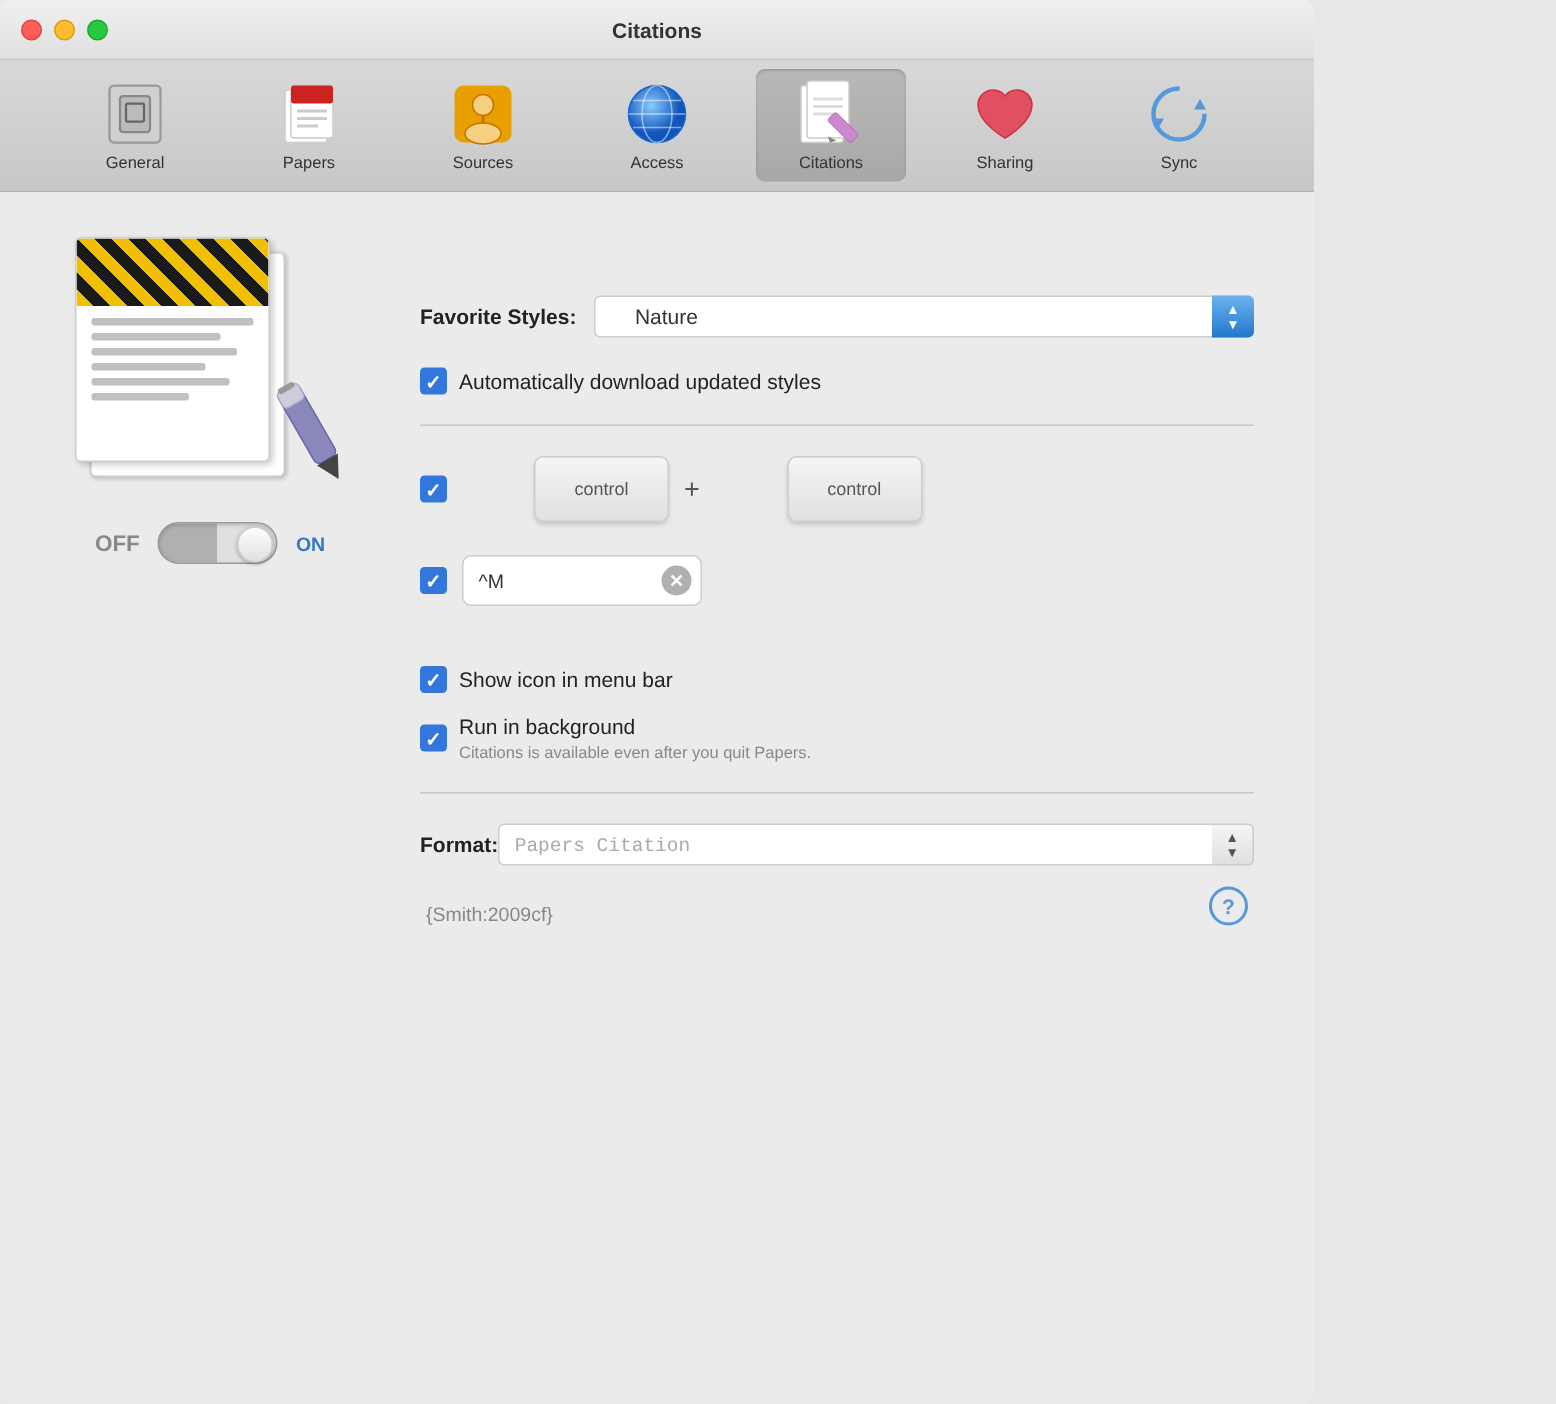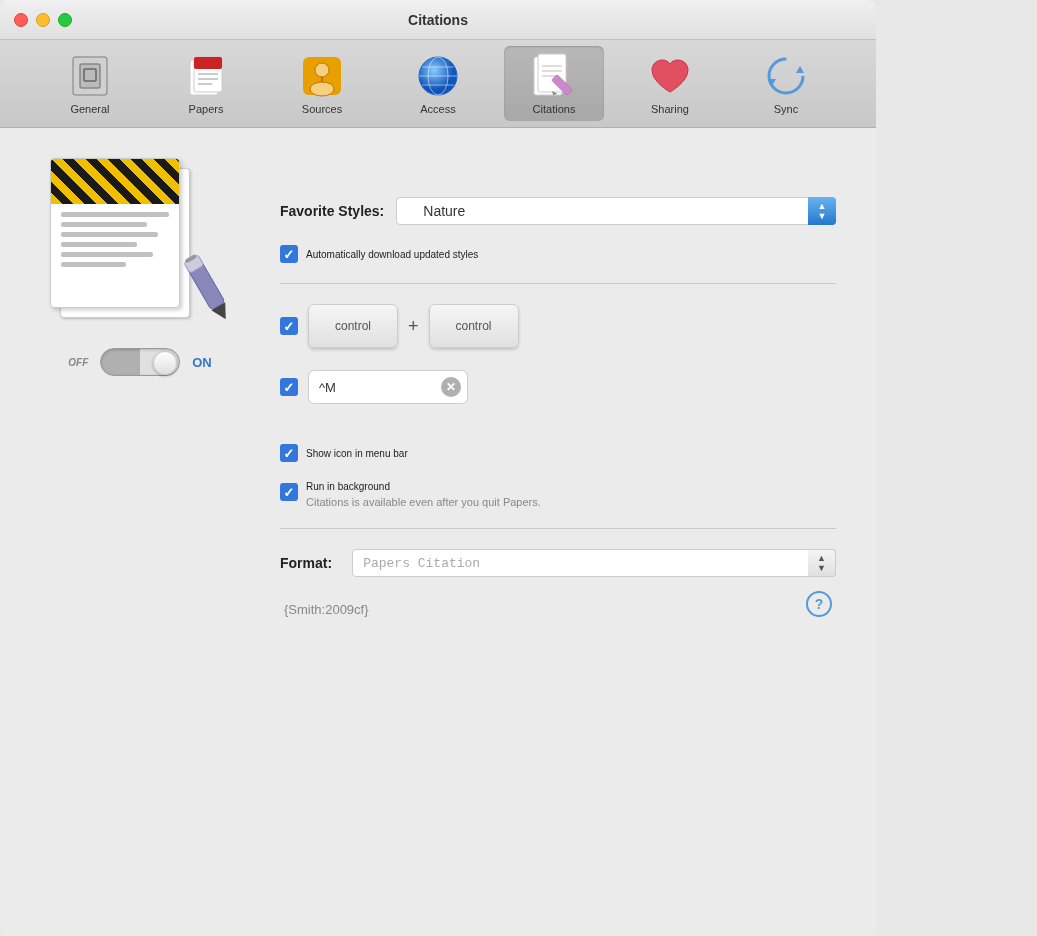--- a/index.html
+++ b/index.html
@@ -180,24 +180,23 @@
 
     
     .toggle-row {
       display: flex;
       align-items: center;
       gap: 12px;
       margin-top: 10px;
     }
 
     .toggle-label-off {
-      font-size: 10px;
+      font-size: 15px;
       font-weight: 600;
       color: #888;
-      font-style: italic;
     }
 
     .toggle-label-on {
       font-size: 13px;
       font-weight: 700;
       color: #3377cc;
     }
 
     .toggle-track {
       width: 80px;
@@ -311,21 +310,21 @@
     }
 
     .checkbox-check {
       color: white;
       font-size: 13px;
       font-weight: 700;
       line-height: 1;
     }
 
     .checkbox-label {
-      font-size: 10px;
+      font-size: 14px;
       color: #222;
     }
 
     .divider {
       height: 1px;
       background: #c8c8c8;
       margin: 6px 0;
     }
 
     .section-title {
@@ -348,20 +347,21 @@
       height: 44px;
       background: linear-gradient(to bottom, #f5f5f5, #e0e0e0);
       border: 1px solid #ccc;
       border-radius: 6px;
       display: flex;
       align-items: center;
       justify-content: center;
       font-size: 12px;
       color: #555;
       box-shadow: 0 2px 3px rgba(0,0,0,0.15);
+      margin-left: 48px;
     }
 
     .plus-sign {
       font-size: 18px;
       color: #555;
       font-weight: 300;
     }
 
     .shortcut-input {
       display: flex;
@@ -392,21 +392,21 @@
       cursor: pointer;
       color: white;
       font-size: 12px;
       font-weight: 700;
       line-height: 1;
     }
 
     .format-row {
       display: flex;
       align-items: center;
-      gap: 20px;
+      gap: 0;
     }
 
     .format-label {
       font-size: 14px;
       font-weight: 600;
       color: #222;
       white-space: nowrap;
     }
 
     .format-select {

